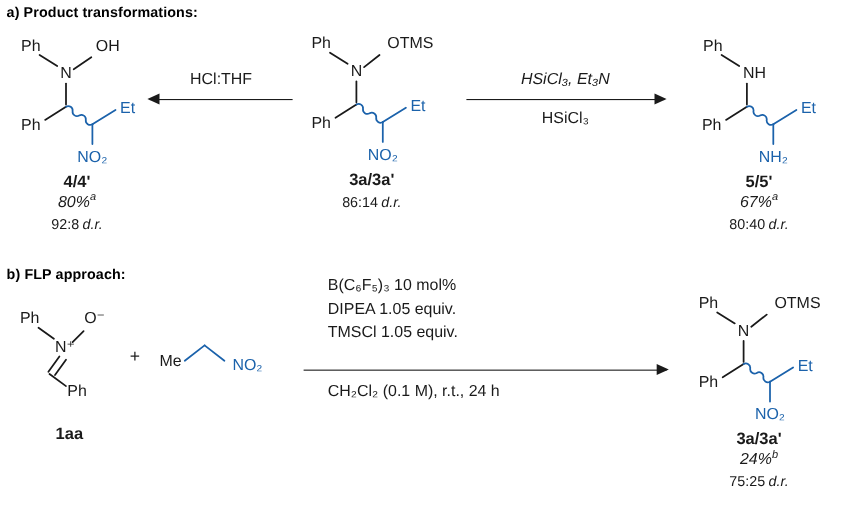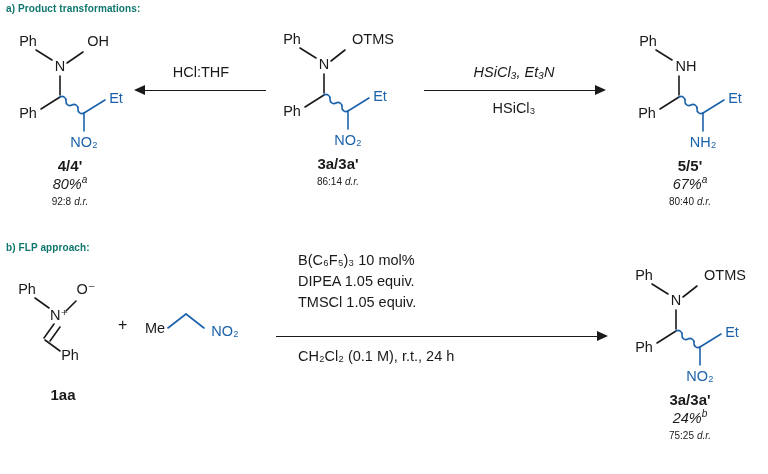--- a/index.html
+++ b/index.html
@@ -2,27 +2,27 @@
 <html><head>
 <meta charset="utf-8">
 <style>
   * { margin:0; padding:0; box-sizing:border-box; }
   html,body { background:#ffffff; }
   body {
     font-family:"Liberation Sans","DejaVu Sans",sans-serif;
     color:#1a1a1a;
   }
   .scheme { position:relative; width:768px; height:474px; background:#fff; overflow:hidden; }
-  .sec-header { position:absolute; font-size:10px; font-weight:bold; color:#0f766e; letter-spacing:.1px; }
+  .sec-header { position:absolute; font-size:13px; font-weight:bold; color:#000000; letter-spacing:.1px; }
   .struct { position:absolute; display:flex; flex-direction:column; align-items:center; }
   .struct svg { display:block; }
   .cmpd-label { font-size:15px; font-weight:bold; margin-top:5px; text-align:left; }
   .yield-line { font-size:14.5px; font-style:italic; margin-top:0;text-align:center; }
   .yield-line sup { font-size:10px; font-style:italic; }
-  .dr-line { font-size:10px; margin-top:4px; }
+  .dr-line { font-size:13px; margin-top:4px; }
   .dr-line .unit { font-style:italic; margin-left:3px; }
   .cond { position:absolute; font-size:14.5px; text-align:center; line-height:20px; }
   .cond.left-align { text-align:left; }
   .arrow { position:absolute; border-top:1.7px solid #1a1a1a; }
   .arrow.right::after {
     content:""; position:absolute; right:-2px; top:-5.9px;
     border-top:5px solid transparent; border-bottom:5px solid transparent;
     border-left:11px solid #1a1a1a;
   }
   .arrow.left::before {

